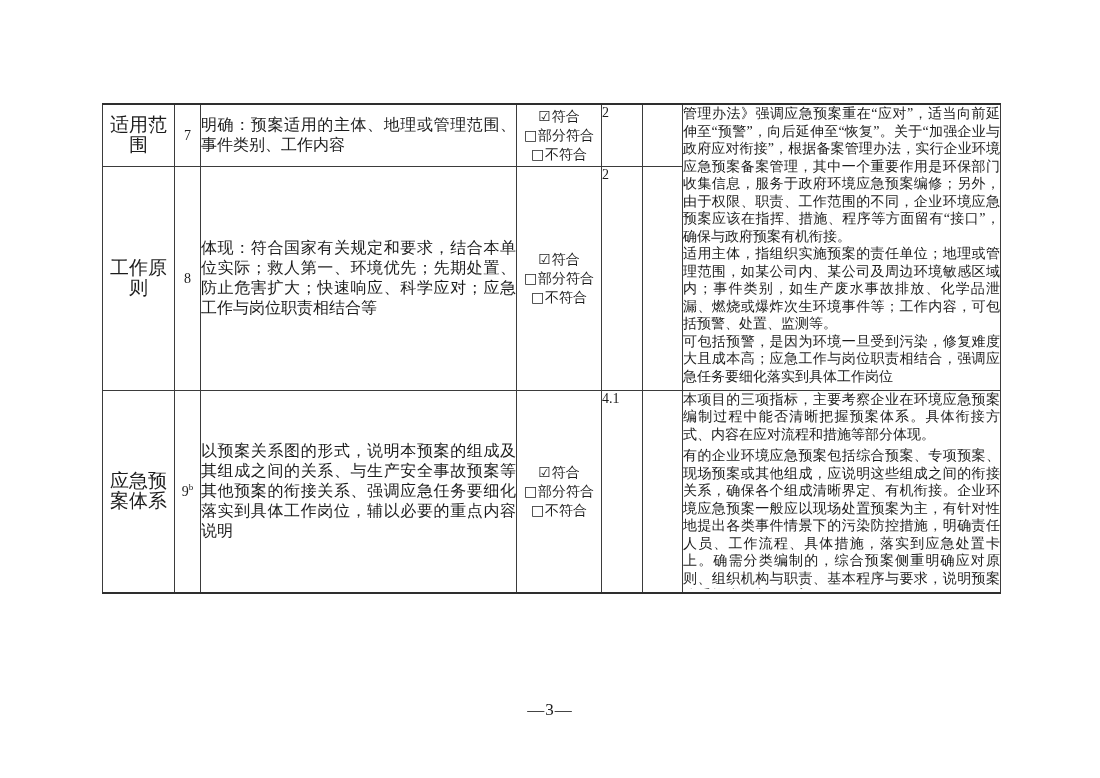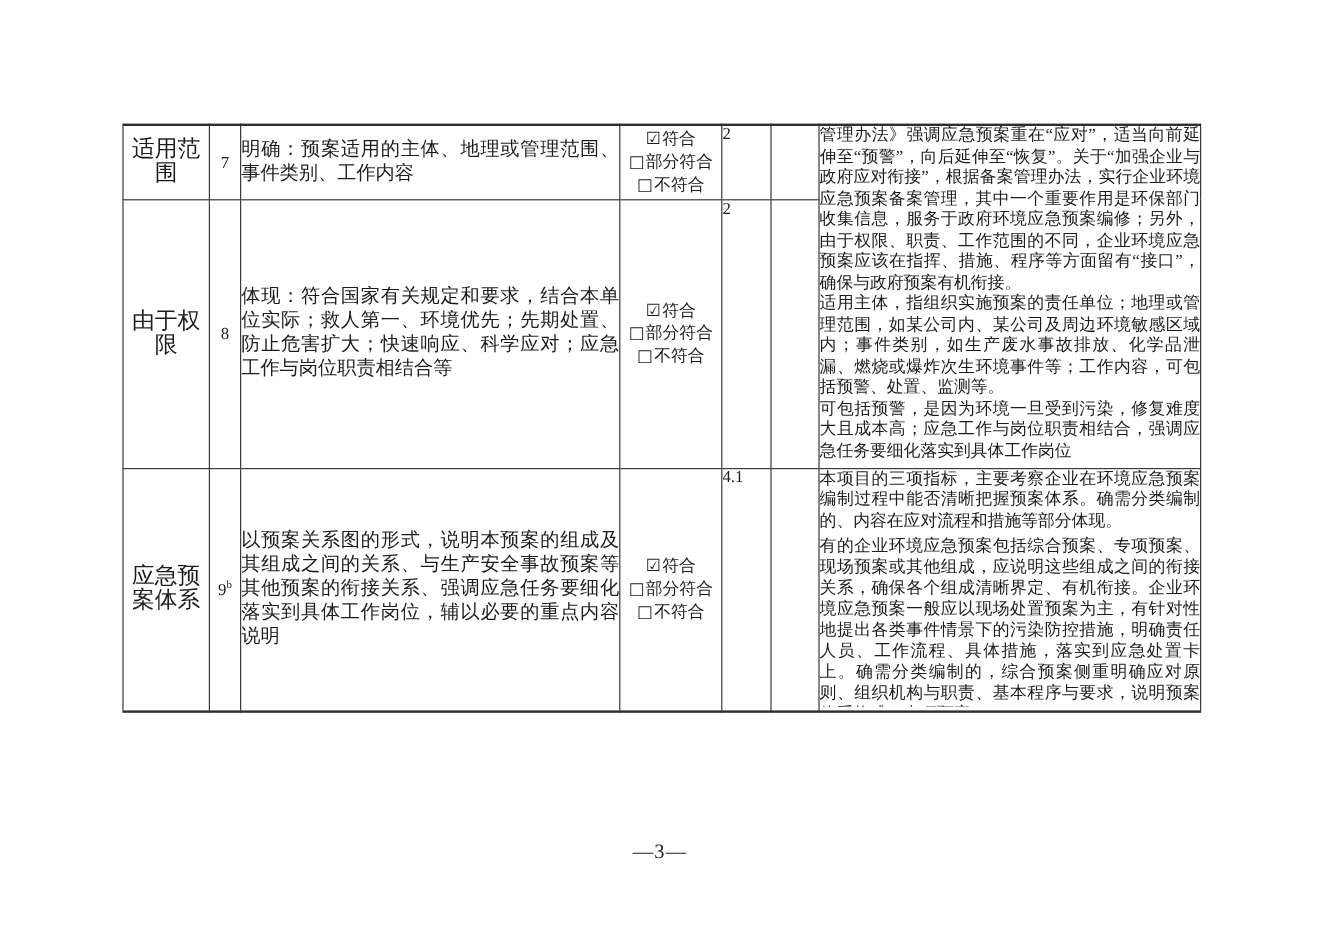--- a/index.html
+++ b/index.html
@@ -146,21 +146,21 @@
         <div class="notes-inner h-top">
           <p>管理办法》强调应急预案重在“应对”，适当向前延伸至“预警”，向后延伸至“恢复”。关于“加强企业与政府应对衔接”，根据备案管理办法，实行企业环境应急预案备案管理，其中一个重要作用是环保部门收集信息，服务于政府环境应急预案编修；另外，由于权限、职责、工作范围的不同，企业环境应急预案应该在指挥、措施、程序等方面留有“接口”，确保与政府预案有机衔接。</p>
           <p>适用主体，指组织实施预案的责任单位；地理或管理范围，如某公司内、某公司及周边环境敏感区域内；事件类别，如生产废水事故排放、化学品泄漏、燃烧或爆炸次生环境事件等；工作内容，可包括预警、处置、监测等。</p>
           <p>可包括预警，是因为环境一旦受到污染，修复难度大且成本高；应急工作与岗位职责相结合，强调应急任务要细化落实到具体工作岗位</p>
         </div>
       </td>
     </tr>
 
     <tr style="height:224px">
       <td class="cat">
-        <span>由于权限</span>
+        <span>工作原则</span>
       </td>
       <td class="num">
         <span>8</span><sup></sup>
       </td>
       <td class="desc">
         <span>体现：符合国家有关规定和要求，结合本单位实际；救人第一、环境优先；先期处置、防止危害扩大；快速响应、科学应对；应急工作与岗位职责相结合等</span>
       </td>
       <td class="opts">
         <div class="opt-line">
           <span class="box">☑</span><span>符合</span>
@@ -198,21 +198,21 @@
         <div class="opt-line">
           <span class="box">□</span><span>不符合</span>
         </div>
       </td>
       <td class="score">
         <span>4.1</span>
       </td>
       <td class="spacer"></td>
       <td class="notes">
         <div class="notes-inner h-bot">
-          <p>本项目的三项指标，主要考察企业在环境应急预案编制过程中能否清晰把握预案体系。确需分类编制的、内容在应对流程和措施等部分体现。</p>
+          <p>本项目的三项指标，主要考察企业在环境应急预案编制过程中能否清晰把握预案体系。具体衔接方式、内容在应对流程和措施等部分体现。</p>
           <p class="para-gap">有的企业环境应急预案包括综合预案、专项预案、现场预案或其他组成，应说明这些组成之间的衔接关系，确保各个组成清晰界定、有机衔接。企业环境应急预案一般应以现场处置预案为主，有针对性地提出各类事件情景下的污染防控措施，明确责任人员、工作流程、具体措施，落实到应急处置卡上。确需分类编制的，综合预案侧重明确应对原则、组织机构与职责、基本程序与要求，说明预案体系构成；专项预案</p>
         </div>
       </td>
     </tr>
   </tbody>
     </table>
 
   <div class="page-num">—3—</div>
 
 </div>

